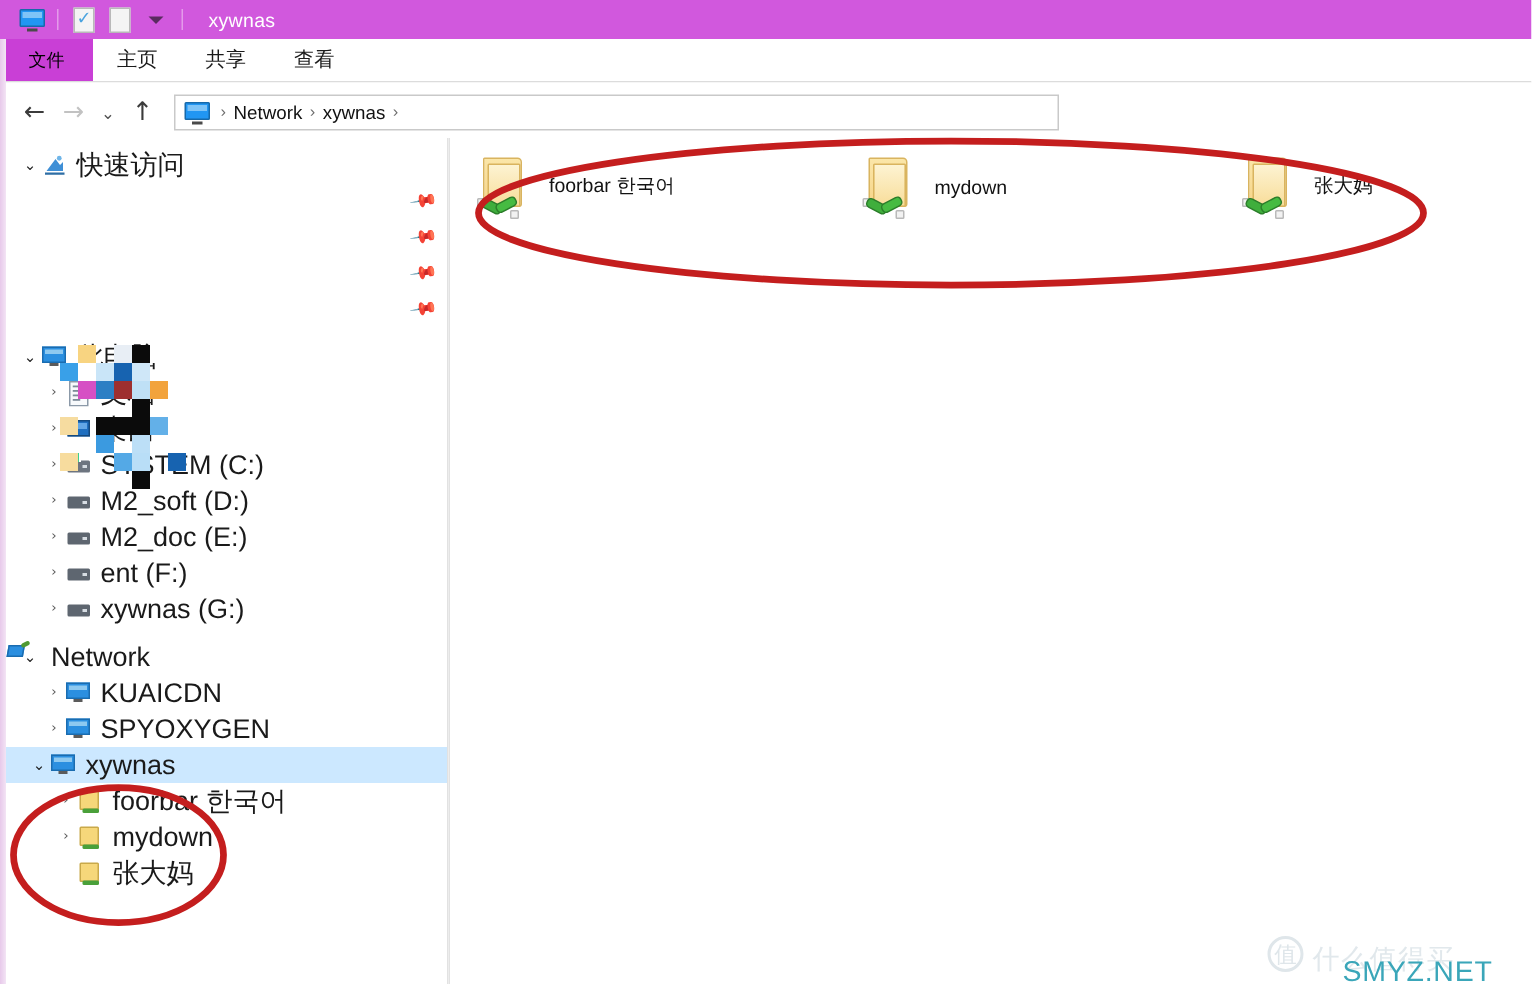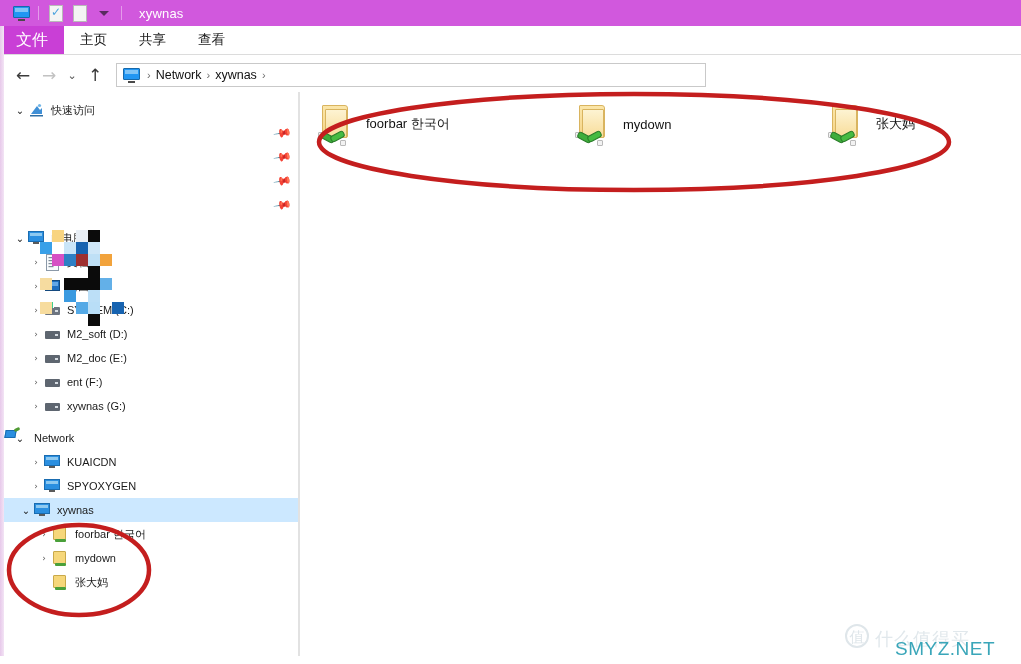--- a/index.html
+++ b/index.html
@@ -36,21 +36,21 @@
 
   
   .ribbon {
     position: absolute; left: 0; top: 26px; width: 1021px; height: 29px;
     background: #ffffff; border-bottom: 1px solid #dcdcdc; display: flex; align-items: stretch;
   }
   .tab {
     display: flex; align-items: center; justify-content: center;
     font-size: 13.5px; color: #1b1b1b; padding: 0 16px; cursor: default;
   }
-  .tab.file { background: #c93fd6; color: #ffffff; min-width: 62px; font-size: 16px; }
+  .tab.file { background: #c93fd6; color: #000000; min-width: 62px; font-size: 12px; }
   .ribbon-body { position: absolute; left: 0; top: 55px; width: 1021px; height: 5px; background: #fff; }
 
   
   .navbar {
     position: absolute; left: 0; top: 60px; width: 1021px; height: 30px;
     display: flex; align-items: center; padding-left: 10px; background: #fff;
   }
   .nav-btn { width: 26px; height: 24px; display:flex; align-items:center; justify-content:center;
     font-size: 17px; color: #3b3b3b; font-family: "DejaVu Sans", sans-serif; }
   .nav-btn.dim { color: #c2c2c2; }
@@ -82,21 +82,21 @@
     position: relative; height: 24px; display: flex; align-items: center; padding-left: 8px;
     white-space: nowrap;
   }
   .trow.sel { background: #cce8ff; }
   .chev {
     width: 16px; height: 24px; display: flex; align-items: center; justify-content: center;
     font-size: 9px; color: #5a5a5a; font-family: "DejaVu Sans", sans-serif;
   }
   .chev.open { color: #1a1a1a; font-size: 10px; }
   .chev.blank { color: transparent; }
-  .tlabel { margin-left: 6px; font-size: 11px; }
+  .tlabel { margin-left: 6px; font-size: 18px; }
   .ticon { width: 17px; height: 17px; position: relative; flex: 0 0 17px; }
   .ic-pc .scr2 { position:absolute; left:0; top:1px; width:16px; height:11px; background:#2b8fe0;
     border:1px solid #1a6cb0; }
   .ic-pc .scr2:after { content:""; position:absolute; left:1px; top:1px; width:12px; height:3px; background:#8ec9f0; }
   .ic-pc .ft { position:absolute; left:5px; top:12px; width:6px; height:2px; background:#5b5b5b; }
   .ic-desk { position:absolute; left:1px; top:2px; width:15px; height:11px; background:#1f6fc0; border:1px solid #14497e; }
   .ic-desk:after { content:""; position:absolute; left:1px; top:1px; width:11px; height:4px; background:#63a7e6; }
   .ic-drive { position:absolute; left:1px; top:5px; width:15px; height:8px; background:#5e6670;
     border-radius: 1px; }
   .ic-drive:after { content:""; position:absolute; right:2px; top:3px; width:3px; height:2px; background:#d7dde3; }

